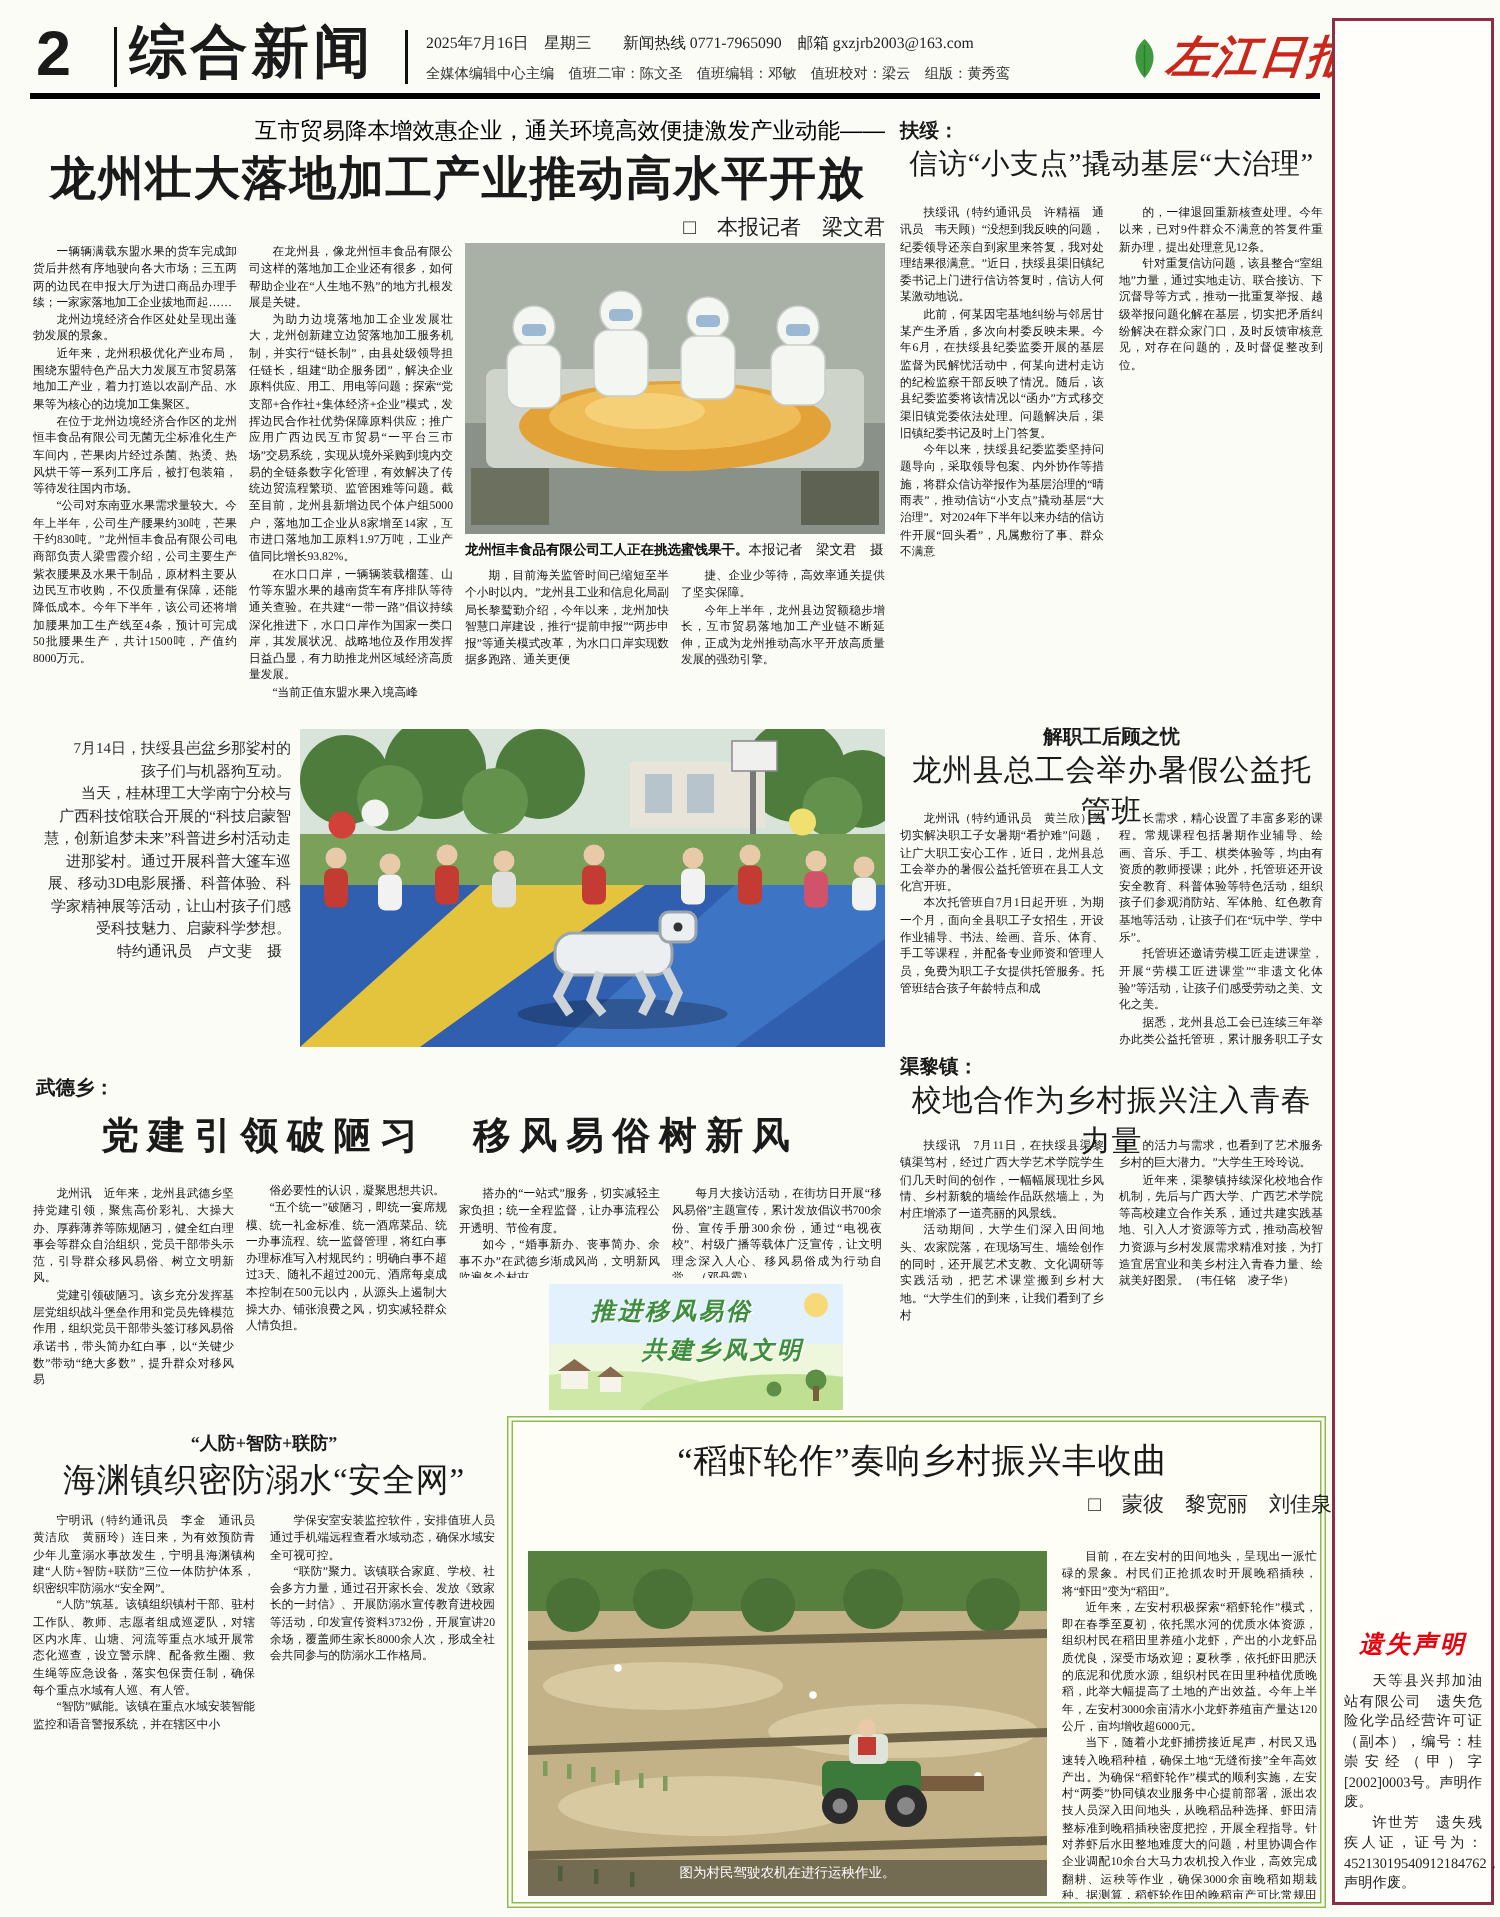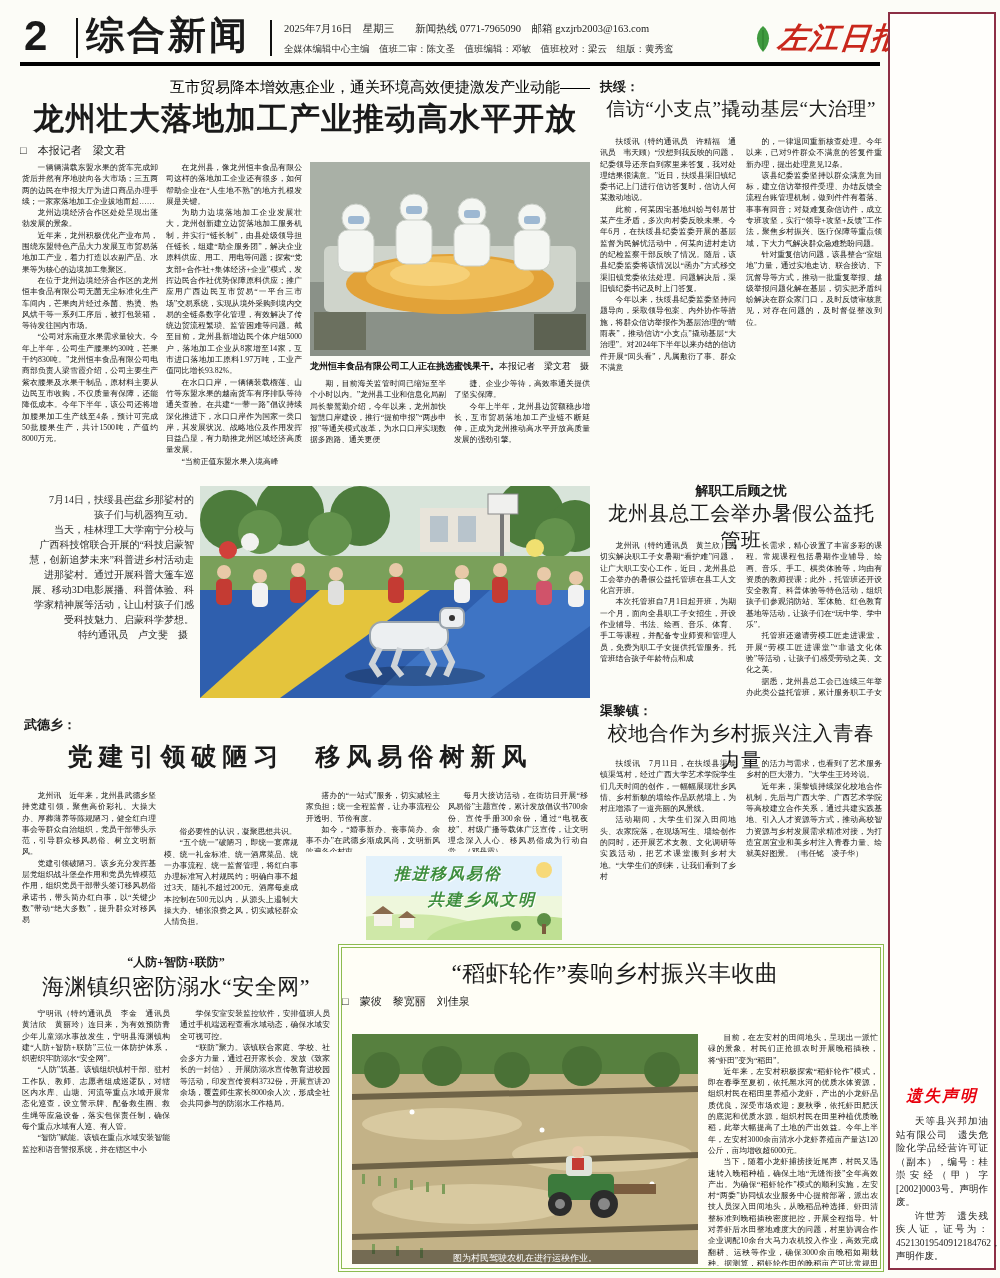--- a/index.html
+++ b/index.html
@@ -12,39 +12,39 @@
   .vr{width:2px;background:#111;}
   .infoline1{font-size:10.5px;color:#222;white-space:nowrap;}
   .infoline2{font-size:9.5px;color:#333;margin-top:7px;white-space:nowrap;}
   .logo{display:flex;align-items:center;gap:4px;}
   .logotext{font-size:30px;font-weight:900;font-style:italic;color:#c9271c;
             font-family:"Liberation Serif",serif;letter-spacing:1px;transform:skewX(-6deg);}
   .blackrule{background:#000;}
   
   .kicker{font-family:"Liberation Sans",sans-serif;font-size:15px;text-align:right;color:#000000;}
   .maintitle{font-family:"Liberation Sans",sans-serif;font-size:31px;font-weight:900;text-align:center;letter-spacing:1px;}
-  .byline{font-size:11px;text-align:left;color:#222;}
+  .byline{font-size:14px;text-align:right;color:#222;}
   .sublabel{font-family:"Liberation Sans",sans-serif;font-size:13px;font-weight:700;}
   .subtitle{font-size:20px;font-weight:400;text-align:center;letter-spacing:0.5px;}
   .subtitle.sans{font-family:"Liberation Sans",sans-serif;}
   .subkicker{font-size:13px;text-align:center;font-weight:700;}
   .widetitle{font-size:25px;font-weight:700;text-align:center;letter-spacing:6px;}
   
   .col{position:absolute;text-align:justify;font-size:7.8px;line-height:11.3px;overflow:hidden;color:#141414;}
   .col p{margin:0;text-indent:2em;}
   .capcol{font-size:10px;line-height:15px;color:#2b2b2b;text-align:justify;overflow:hidden;}
   .capcol p{margin:0;text-indent:2em;text-align:right;}
   .capcredit{text-align:right;text-indent:0 !important;padding-right:6px;}
   .photocapline{display:flex;font-size:9px;color:#111;}
   .photocapline .cap{font-weight:700;}
   svg{display:block;}
   
   .greenbox{border:4px double #8cbb50;background:#fffef6;box-sizing:border-box;}
   .photocaption-overlay{position:absolute;left:0;right:0;bottom:0;background:rgba(20,20,20,0.45);
-      color:#fff;font-size:9px;text-align:center;line-height:16px;height:14px;}
+      color:#fff;font-size:9px;text-align:center;line-height:16px;height:24px;}
   
   .bannertext1,.bannertext2{position:absolute;font-size:16px;font-weight:900;font-style:italic;
       color:#3e8e3e;text-shadow:1px 1px 0 #ffffff;font-family:"Liberation Sans",sans-serif;letter-spacing:2px;}
   
   .rail{border:2px solid #8c2f45;background:#fffefb;box-sizing:border-box;}
   .losttitle{color:#e8000d;font-size:16px;font-weight:900;text-align:center;
              font-family:"Liberation Sans",sans-serif;letter-spacing:2px;font-style:italic;}
   .lostbody{font-size:9.5px;line-height:13.5px;text-align:justify;color:#222;}
   .lostbody p{margin:0;text-indent:2em;}
 </style>
@@ -196,21 +196,21 @@
       </g>
     </svg>
   </div>
 
   <div class="abs sublabel" style="left:24px;top:716px;">武德乡：</div>
   <div class="abs widetitle" style="left:30px;top:740px;width:540px;">党建引领破陋习　移风易俗树新风</div>
   <div class="col" style="left:22px;top:790px;width:134px;height:155px;">
       <p>龙州讯　近年来，龙州县武德乡坚持党建引领，聚焦高价彩礼、大操大办、厚葬薄养等陈规陋习，健全红白理事会等群众自治组织，党员干部带头示范，引导群众移风易俗、树立文明新风。</p>
       <p>党建引领破陋习。该乡充分发挥基层党组织战斗堡垒作用和党员先锋模范作用，组织党员干部带头签订移风易俗承诺书，带头简办红白事，以“关键少数”带动“绝大多数”，提升群众对移风易</p>
     </div>
-  <div class="col" style="left:164px;top:826px;width:134px;height:155px;">
+  <div class="col" style="left:164px;top:788px;width:134px;height:155px;">
       <p>俗必要性的认识，凝聚思想共识。</p>
       <p>“五个统一”破陋习，即统一宴席规模、统一礼金标准、统一酒席菜品、统一办事流程、统一监督管理，将红白事办理标准写入村规民约；明确白事不超过3天、随礼不超过200元、酒席每桌成本控制在500元以内，从源头上遏制大操大办、铺张浪费之风，切实减轻群众人情负担。</p>
     </div>
   <div class="col" style="left:306px;top:790px;width:134px;height:62px;">
       <p>搭办的“一站式”服务，切实减轻主家负担；统一全程监督，让办事流程公开透明、节俭有度。</p>
       <p>如今，“婚事新办、丧事简办、余事不办”在武德乡渐成风尚，文明新风吹遍各个村屯。</p>
     </div>
   <div class="col" style="left:448px;top:790px;width:140px;height:62px;">
       <p>每月大接访活动，在街坊日开展“移风易俗”主题宣传，累计发放倡议书700余份、宣传手册300余份，通过“电视夜校”、村级广播等载体广泛宣传，让文明理念深入人心、移风易俗成为行动自觉。（邓丹霞）</p>
     </div>
@@ -238,21 +238,20 @@
 
   <div class="abs sublabel" style="left:600px;top:78px;">扶绥：</div>
   <div class="abs subtitle" style="left:598px;top:96px;width:286px;font-size:19px;">信访“小支点”撬动基层“大治理”</div>
   <div class="col" style="left:600px;top:136px;width:136px;height:336px;">
       <p>扶绥讯（特约通讯员　许精福　通讯员　韦天顾）“没想到我反映的问题，纪委领导还亲自到家里来答复，我对处理结果很满意。”近日，扶绥县渠旧镇纪委书记上门进行信访答复时，信访人何某激动地说。</p>
       <p>此前，何某因宅基地纠纷与邻居甘某产生矛盾，多次向村委反映未果。今年6月，在扶绥县纪委监委开展的基层监督为民解忧活动中，何某向进村走访的纪检监察干部反映了情况。随后，该县纪委监委将该情况以“函办”方式移交渠旧镇党委依法处理。问题解决后，渠旧镇纪委书记及时上门答复。</p>
       <p>今年以来，扶绥县纪委监委坚持问题导向，采取领导包案、内外协作等措施，将群众信访举报作为基层治理的“晴雨表”，推动信访“小支点”撬动基层“大治理”。对2024年下半年以来办结的信访件开展“回头看”，凡属敷衍了事、群众不满意</p>
     </div>
   <div class="col" style="left:746px;top:136px;width:136px;height:336px;">
       <p>的，一律退回重新核查处理。今年以来，已对9件群众不满意的答复件重新办理，提出处理意见12条。</p>
-      <p>该县纪委监委坚持以群众满意为目标，建立信访举报件受理、办结反馈全流程台账管理机制，做到件件有着落、事事有回音；对疑难复杂信访件，成立专班攻坚，实行“领导+攻坚+反馈”工作法，聚焦乡村振兴、医疗保障等重点领域，下大力气解决群众急难愁盼问题。</p>
       <p>针对重复信访问题，该县整合“室组地”力量，通过实地走访、联合接访、下沉督导等方式，推动一批重复举报、越级举报问题化解在基层，切实把矛盾纠纷解决在群众家门口，及时反馈审核意见，对存在问题的，及时督促整改到位。</p>
     </div>
 
   <div class="abs subkicker" style="left:600px;top:482px;width:282px;">解职工后顾之忧</div>
   <div class="abs subtitle" style="left:598px;top:500px;width:286px;">龙州县总工会举办暑假公益托管班</div>
   <div class="col" style="left:600px;top:540px;width:136px;height:158px;">
       <p>龙州讯（特约通讯员　黄兰欣）为切实解决职工子女暑期“看护难”问题，让广大职工安心工作，近日，龙州县总工会举办的暑假公益托管班在县工人文化宫开班。</p>
       <p>本次托管班自7月1日起开班，为期一个月，面向全县职工子女招生，开设作业辅导、书法、绘画、音乐、体育、手工等课程，并配备专业师资和管理人员，免费为职工子女提供托管服务。托管班结合孩子年龄特点和成</p>
     </div>
   <div class="col" style="left:746px;top:540px;width:136px;height:158px;">

